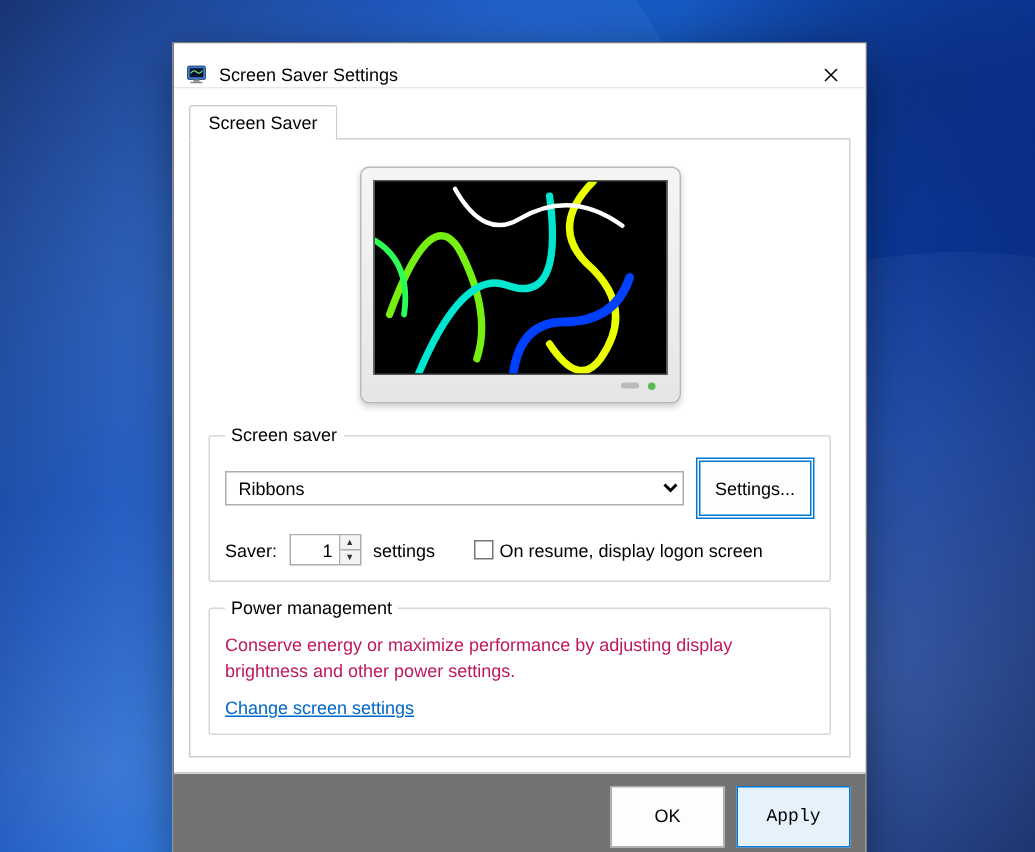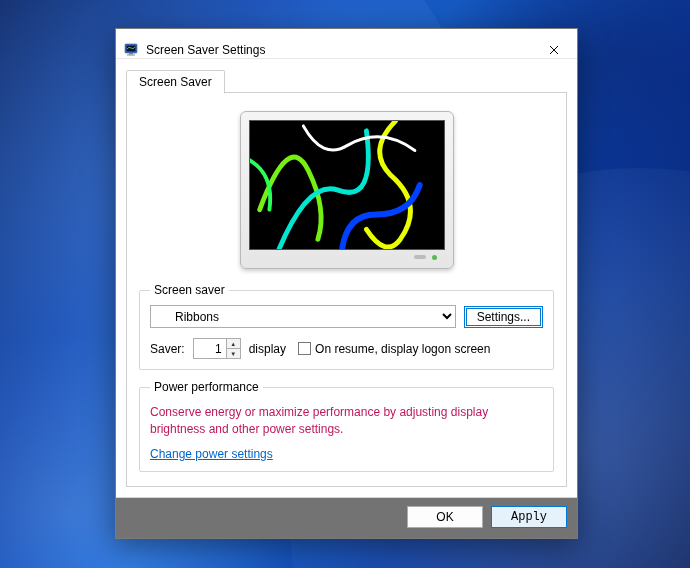--- a/index.html
+++ b/index.html
@@ -155,25 +155,25 @@
     font-size: 12px;
   }
   .row { display: flex; align-items: center; gap: 8px; }
   .row + .row { margin-top: 10px; }
   select.combo {
     flex: 1;
     height: 23px;
     border: 1px solid #adadad;
     background: #fff;
     font-size: 12px;
-    padding: 0 20px;
+    padding: 0 4px;
     font-family: inherit;
   }
   .btn {
-    height: 22px;
+    height: 41px;
     min-width: 76px;
     padding: 0 12px;
     background: #fdfdfd;
     border: 1px solid #adadad;
     font-size: 12px;
     font-family: inherit;
     cursor: pointer;
   }
   .btn.focus {
     border: 1px solid #0078d4;
@@ -306,32 +306,32 @@
         </div>
         <div class="row">
           <span class="wait-label">Saver:</span>
           <span class="spinner-wrap">
             <input class="spinner-input" value="1" style="">
             <span class="spinner-btns">
               <button class="spin">▲</button>
               <button class="spin">▼</button>
             </span>
           </span>
-          <span>display</span>
-          <label style="display:inline-flex;align-items:flex-start;margin-left:4px;">
+          <span>settings</span>
+          <label style="display:inline-flex;align-items:flex-start;margin-left:18px;">
             <span class="checkbox"></span>
             <span>On resume, display logon screen</span>
           </label>
         </div>
       </fieldset>
 
       <fieldset class="group">
-        <legend>Power performance</legend>
+        <legend>Power management</legend>
         <div class="desc">Conserve energy or maximize performance by adjusting display brightness and other power settings.</div>
-        <a class="link">Change power settings</a>
+        <a class="link">Change screen settings</a>
       </fieldset>
 
     </div>
   </div>
 
   <div class="dlg-buttons">
     <button class="btn">OK</button>
     <button class="btn primary">Apply</button>
   </div>
 </div>

